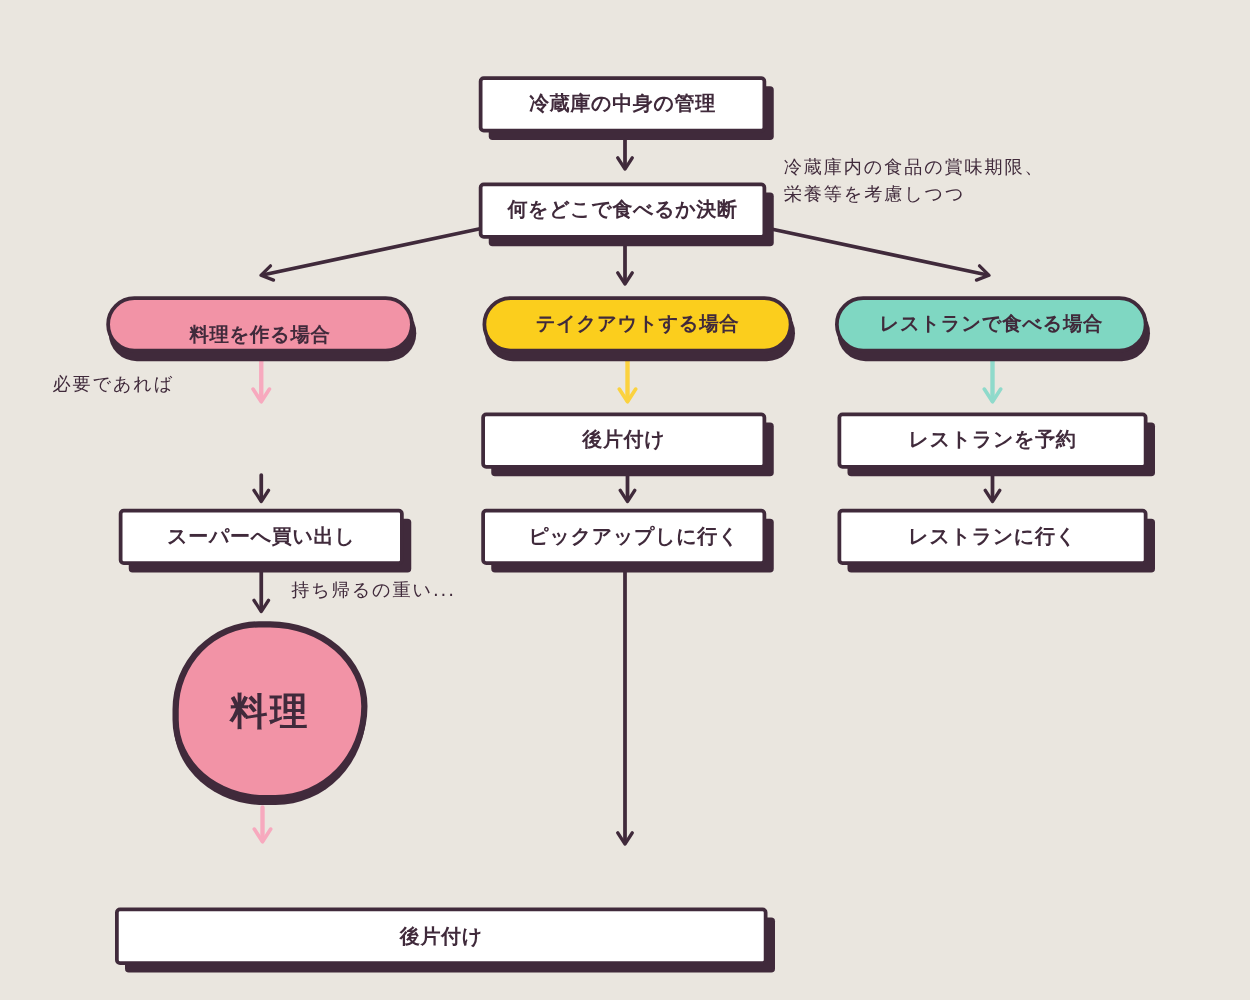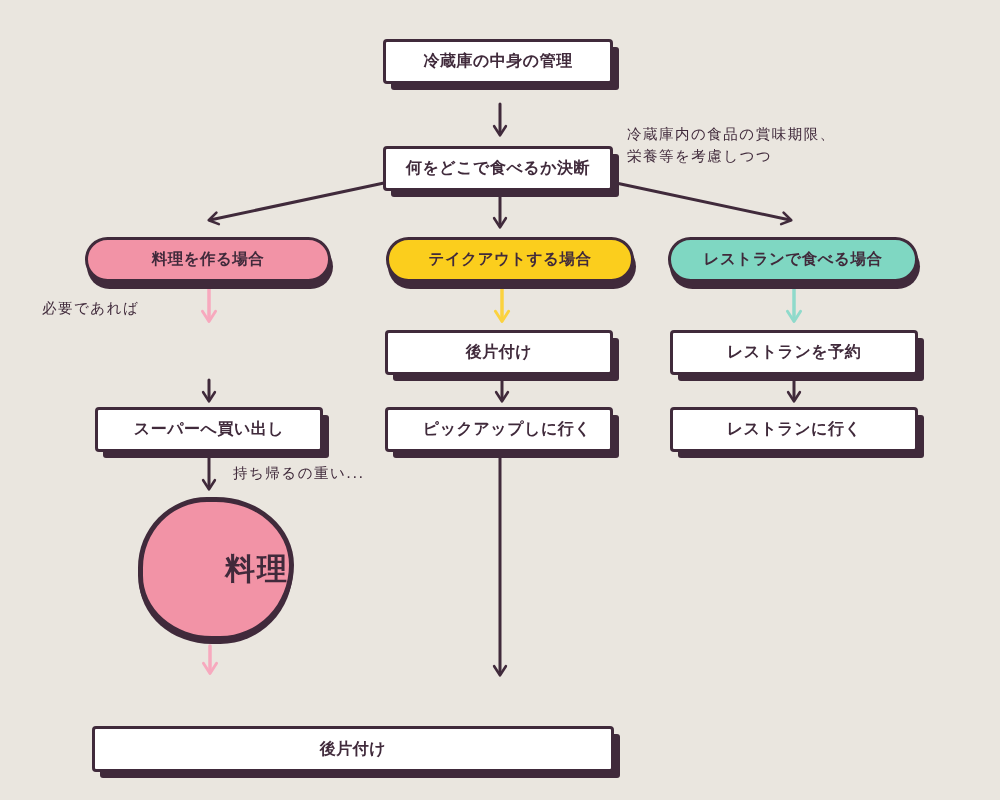--- a/index.html
+++ b/index.html
@@ -52,37 +52,37 @@
   .pill.cook{background:var(--pink);}
   .pill.takeout{background:var(--yellow);}
   .pill.restaurant{background:var(--teal);}
   .blob{
     position:absolute;
     left:138px;top:497px;width:156px;height:144px;
     background:var(--pink);
     border:5px solid var(--ink);
     border-radius:47% 53% 50% 50% / 52% 50% 56% 48%;
     box-shadow:0 4px 0 -1px var(--ink);
-    display:flex;align-items:center;justify-content:flex-end;
+    display:flex;align-items:center;justify-content:center;
     font-weight:bold;font-size:30px;letter-spacing:2px;
     z-index:2;
   }
   .note{
     position:absolute;
     font-size:14.5px;
     line-height:22px;
     letter-spacing:1.5px;
     color:var(--ink);
     z-index:2;
     white-space:nowrap;
   }
   
-  .n-fridge{left:383px;top:39px;width:230px;height:45px;}
+  .n-fridge{left:383px;top:61px;width:230px;height:45px;}
   .n-decide{left:383px;top:146px;width:230px;height:45px;}
-  .p-cook{left:85px;top:237px;width:246px;height:45px;}
+  .p-cook{left:85px;top:237px;width:246px;height:45px;align-items:flex-end;}
   .p-takeout{left:386px;top:237px;width:248px;height:45px;}
   .p-restaurant{left:668px;top:237px;width:250px;height:45px;}
   .n-recipe{left:95px;top:330px;width:228px;height:45px;}
   .n-shopping{left:95px;top:407px;width:228px;height:45px;}
   .n-phone{left:385px;top:330px;width:228px;height:45px;}
   .n-pickup{left:385px;top:407px;width:228px;height:45px;padding-left:16px;}
   .n-reserve{left:670px;top:330px;width:248px;height:45px;}
   .n-gorest{left:670px;top:407px;width:248px;height:45px;}
   .n-cleanup{left:92px;top:682px;width:522px;height:46px;margin-top:44px;}
   .note-consider{left:627px;top:123px;}

